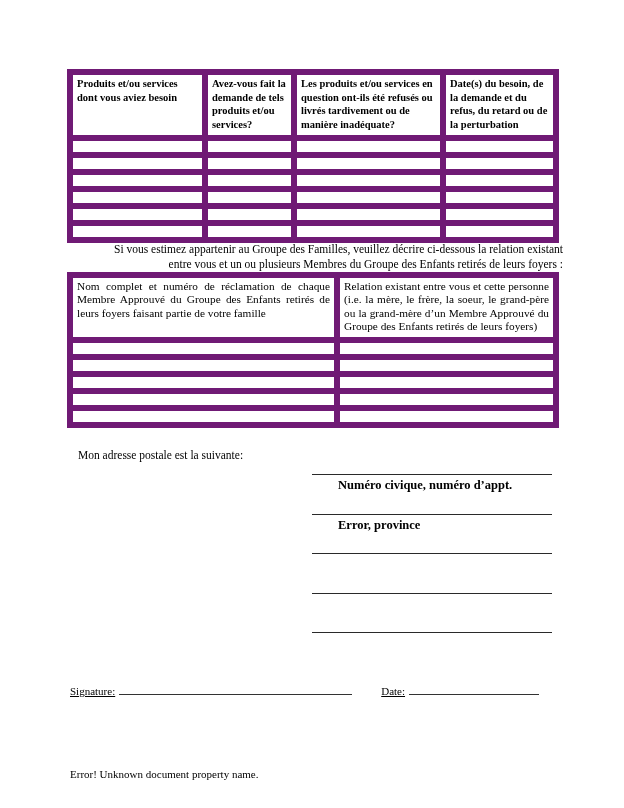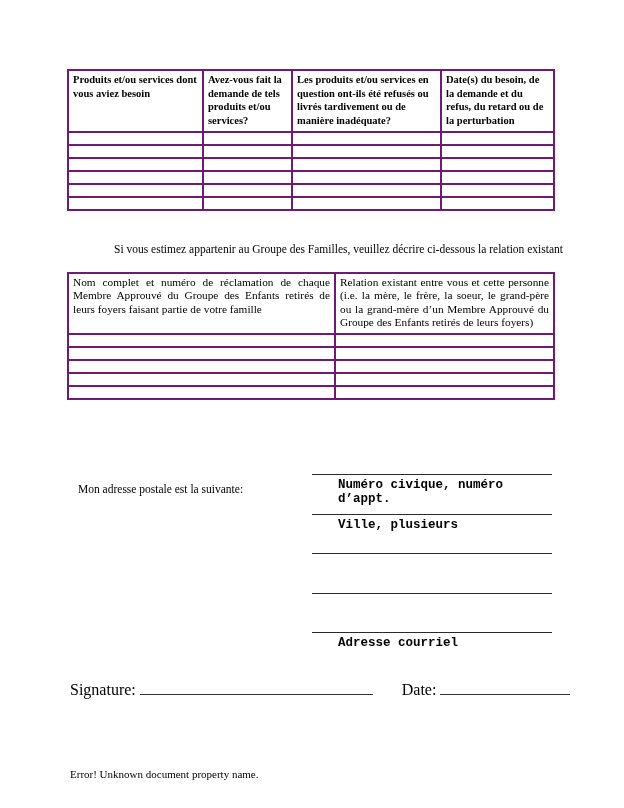--- a/index.html
+++ b/index.html
@@ -5,47 +5,47 @@
   html,body { margin:0; padding:0; background:#fff; }
   .page {
     position:relative; width:624px; height:808px; background:#ffffff;
     font-family:"Liberation Serif", serif; color:#000; overflow:hidden;
   }
 
   
   table { border-collapse:collapse; table-layout:fixed; }
   .t1 { position:absolute; left:67px; top:69px; width:486px; }
   .t2 { position:absolute; left:67px; top:272px; width:486px; }
-  .t1 th, .t2 th, .t1 td, .t2 td { border:2px solid #701a75; }
+  .t1 th, .t2 th, .t1 td, .t2 td { border:6px solid #701a75; }
   .t1 th {
     font-size:10.5px; line-height:13.6px; font-weight:bold;
     text-align:left; vertical-align:top; padding:2px 3px 4px 4px;
   }
   .t2 th {
     font-size:11.3px; line-height:13.4px; font-weight:normal;
     text-align:justify; vertical-align:top; padding:2px 4px 3px 4px;
   }
   .t1 td, .t2 td { height:11px; padding:0; }
 
   
   .para {
     position:absolute; left:68px; top:230px; width:495px;
     font-size:11.5px; line-height:15.5px;text-align:right;
   }
   .para span { display:block; }
 
   
-  .addr-intro { position:absolute; left:78px; top:449px; font-size:11.5px;margin-top:34px; }
+  .addr-intro { position:absolute; left:78px; top:449px; font-size:11.5px; }
   .fields { position:absolute; left:312px; top:474px; width:240px; }
-  .field { height:39.6px;font-family:Liberation Mono, monospace; }
+  .field { height:39.6px; }
   .field-line { display:block; border-top:1px solid #2a2a2a; height:0; }
   .field-label { display:block; font-weight:bold; font-size:12.5px; padding:3px 0 0 26px; }
 
   
-  .sig-row { position:absolute; left:70px; top:681px; width:484px; font-size:16px; white-space:nowrap; }
+  .sig-row { position:absolute; left:70px; top:681px; width:484px; font-size:11px; white-space:nowrap;text-decoration:underline; }
   .line { display:inline-block; border-bottom:1px solid #333; height:13px; vertical-align:baseline; }
   .sig-line { width:233px; margin-left:4px; }
   .date-label { margin-left:29px; }
   .date-line { width:130px; margin-left:4px; }
 
   
   .error {
     position:absolute; left:70px; top:768px;
     font-size:11px; font-weight:normal;
   }
@@ -105,20 +105,21 @@
           <td></td>
           <td></td>
           <td></td>
           <td></td>
         </tr>
       </tbody>
   </table>
 
   <p class="para">
     <span>Si vous estimez appartenir au Groupe des Familles, veuillez décrire ci-dessous la relation existant</span>
+    <span>entre vous et un ou plusieurs Membres du Groupe des Enfants retirés de leurs foyers  :</span>
   </p>
 
   <table class="t2">
     <colgroup>
       <col style="width:267px">
         <col style="width:219px">
     </colgroup>
     <thead>
       <tr>
         <th>Nom complet et numéro de réclamation de chaque Membre Approuvé du Groupe des Enfants retirés de leurs foyers  faisant partie de votre famille</th>
@@ -150,31 +151,30 @@
   </table>
 
   <div class="addr-intro">Mon adresse postale est la suivante:</div>
   <div class="fields">
       <div class="field">
         <span class="field-line"></span>
         <span class="field-label">Numéro civique, numéro d’appt.</span>
       </div>
       <div class="field">
         <span class="field-line"></span>
-        <span class="field-label">Ville, plusieurs</span>
+        <span class="field-label">Error, province</span>
       </div>
       <div class="field">
         <span class="field-line"></span>
       </div>
       <div class="field">
         <span class="field-line"></span>
       </div>
       <div class="field">
         <span class="field-line"></span>
-        <span class="field-label">Adresse courriel</span>
       </div>
     </div>
 
   <div class="sig-row">
     <span>Signature:</span><span class="line sig-line"></span><span class="date-label">Date:</span><span class="line date-line"></span>
   </div>
 
   <div class="error">Error! Unknown document property name.</div>
 
 </div>

